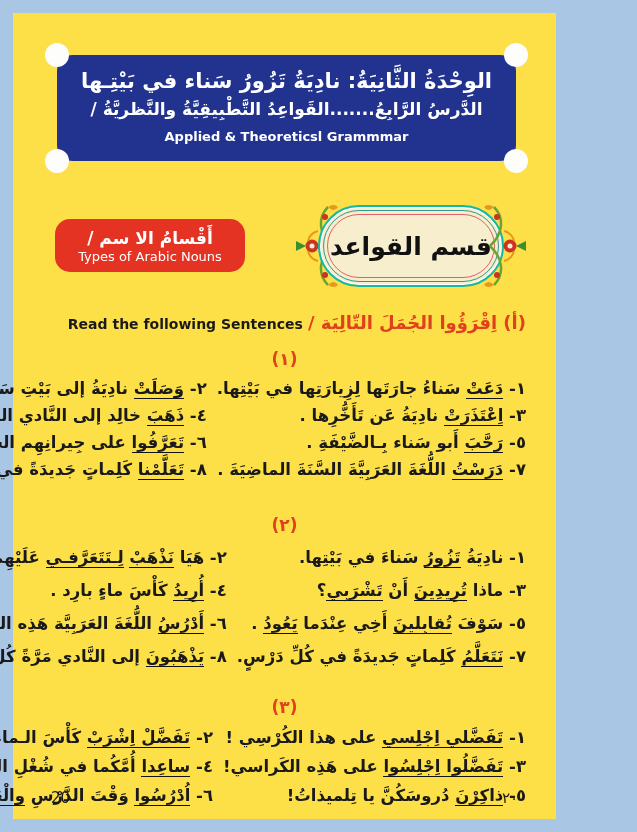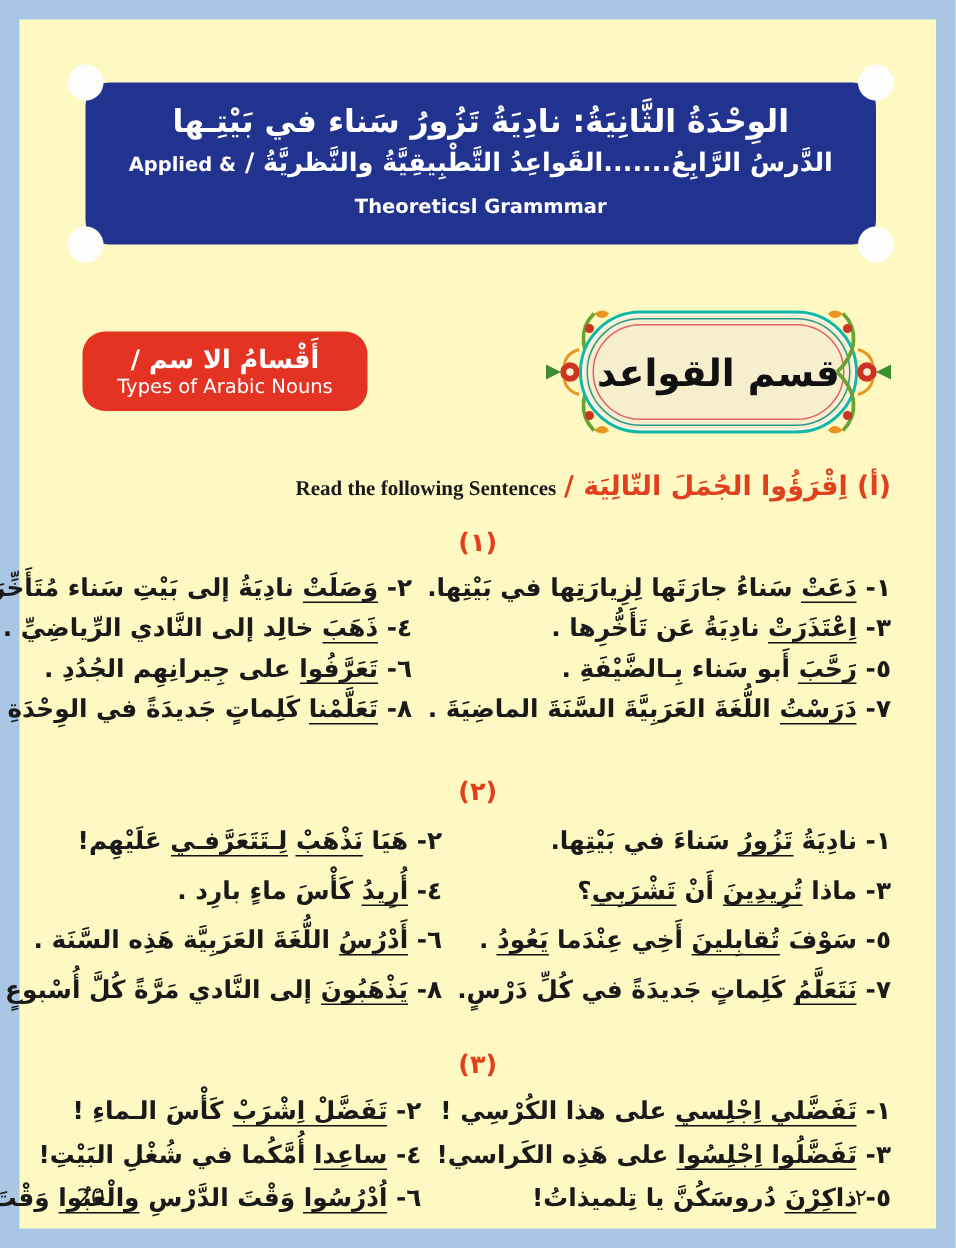--- a/index.html
+++ b/index.html
@@ -6,22 +6,22 @@
   body{
     width:637px;height:832px;
     background:#a9c7e5;
     font-family:"DejaVu Sans",sans-serif;
     position:relative;
     color:#1a1a1a;
     overflow:hidden;
   }
   .page{
     position:absolute;left:13px;top:13px;
-    width:611px;height:806px;
-    background:#fef9c3;
+    width:543px;height:806px;
+    background:#fde047;
   }
   
   .header-box{
     position:relative;
     margin:42px 40px 0 44px;
     background:#22338f;
     border-radius:16px;
     color:#ffffff;
     text-align:center;
     padding:11px 10px 11px;
@@ -71,21 +71,21 @@
   .flourish.left{left:-6px;}
   .flourish.right{right:-6px;transform:scaleX(-1);}
   
   .instruction{
     direction:rtl;
     margin:14px 30px 0 30px;
     text-align:right;
     line-height:26px;
   }
   .instruction .ar{color:#e0401e;font-size:18px;font-weight:bold;}
-  .instruction .en{color:#1a1a1a;font-size:14px;font-weight:bold;font-family:Liberation Serif, serif;}
+  .instruction .en{color:#1a1a1a;font-size:14px;font-weight:bold;}
   
   .sections{margin-top:2px;}
   .section .marker{
     direction:rtl;text-align:center;
     color:#e0401e;font-size:17px;font-weight:bold;
     margin-top:10px;line-height:24px;
   }
   .section:nth-child(2) .marker{margin-top:30px;}
   .section:nth-child(3) .marker{margin-top:22px;}
   .sent-grid{

